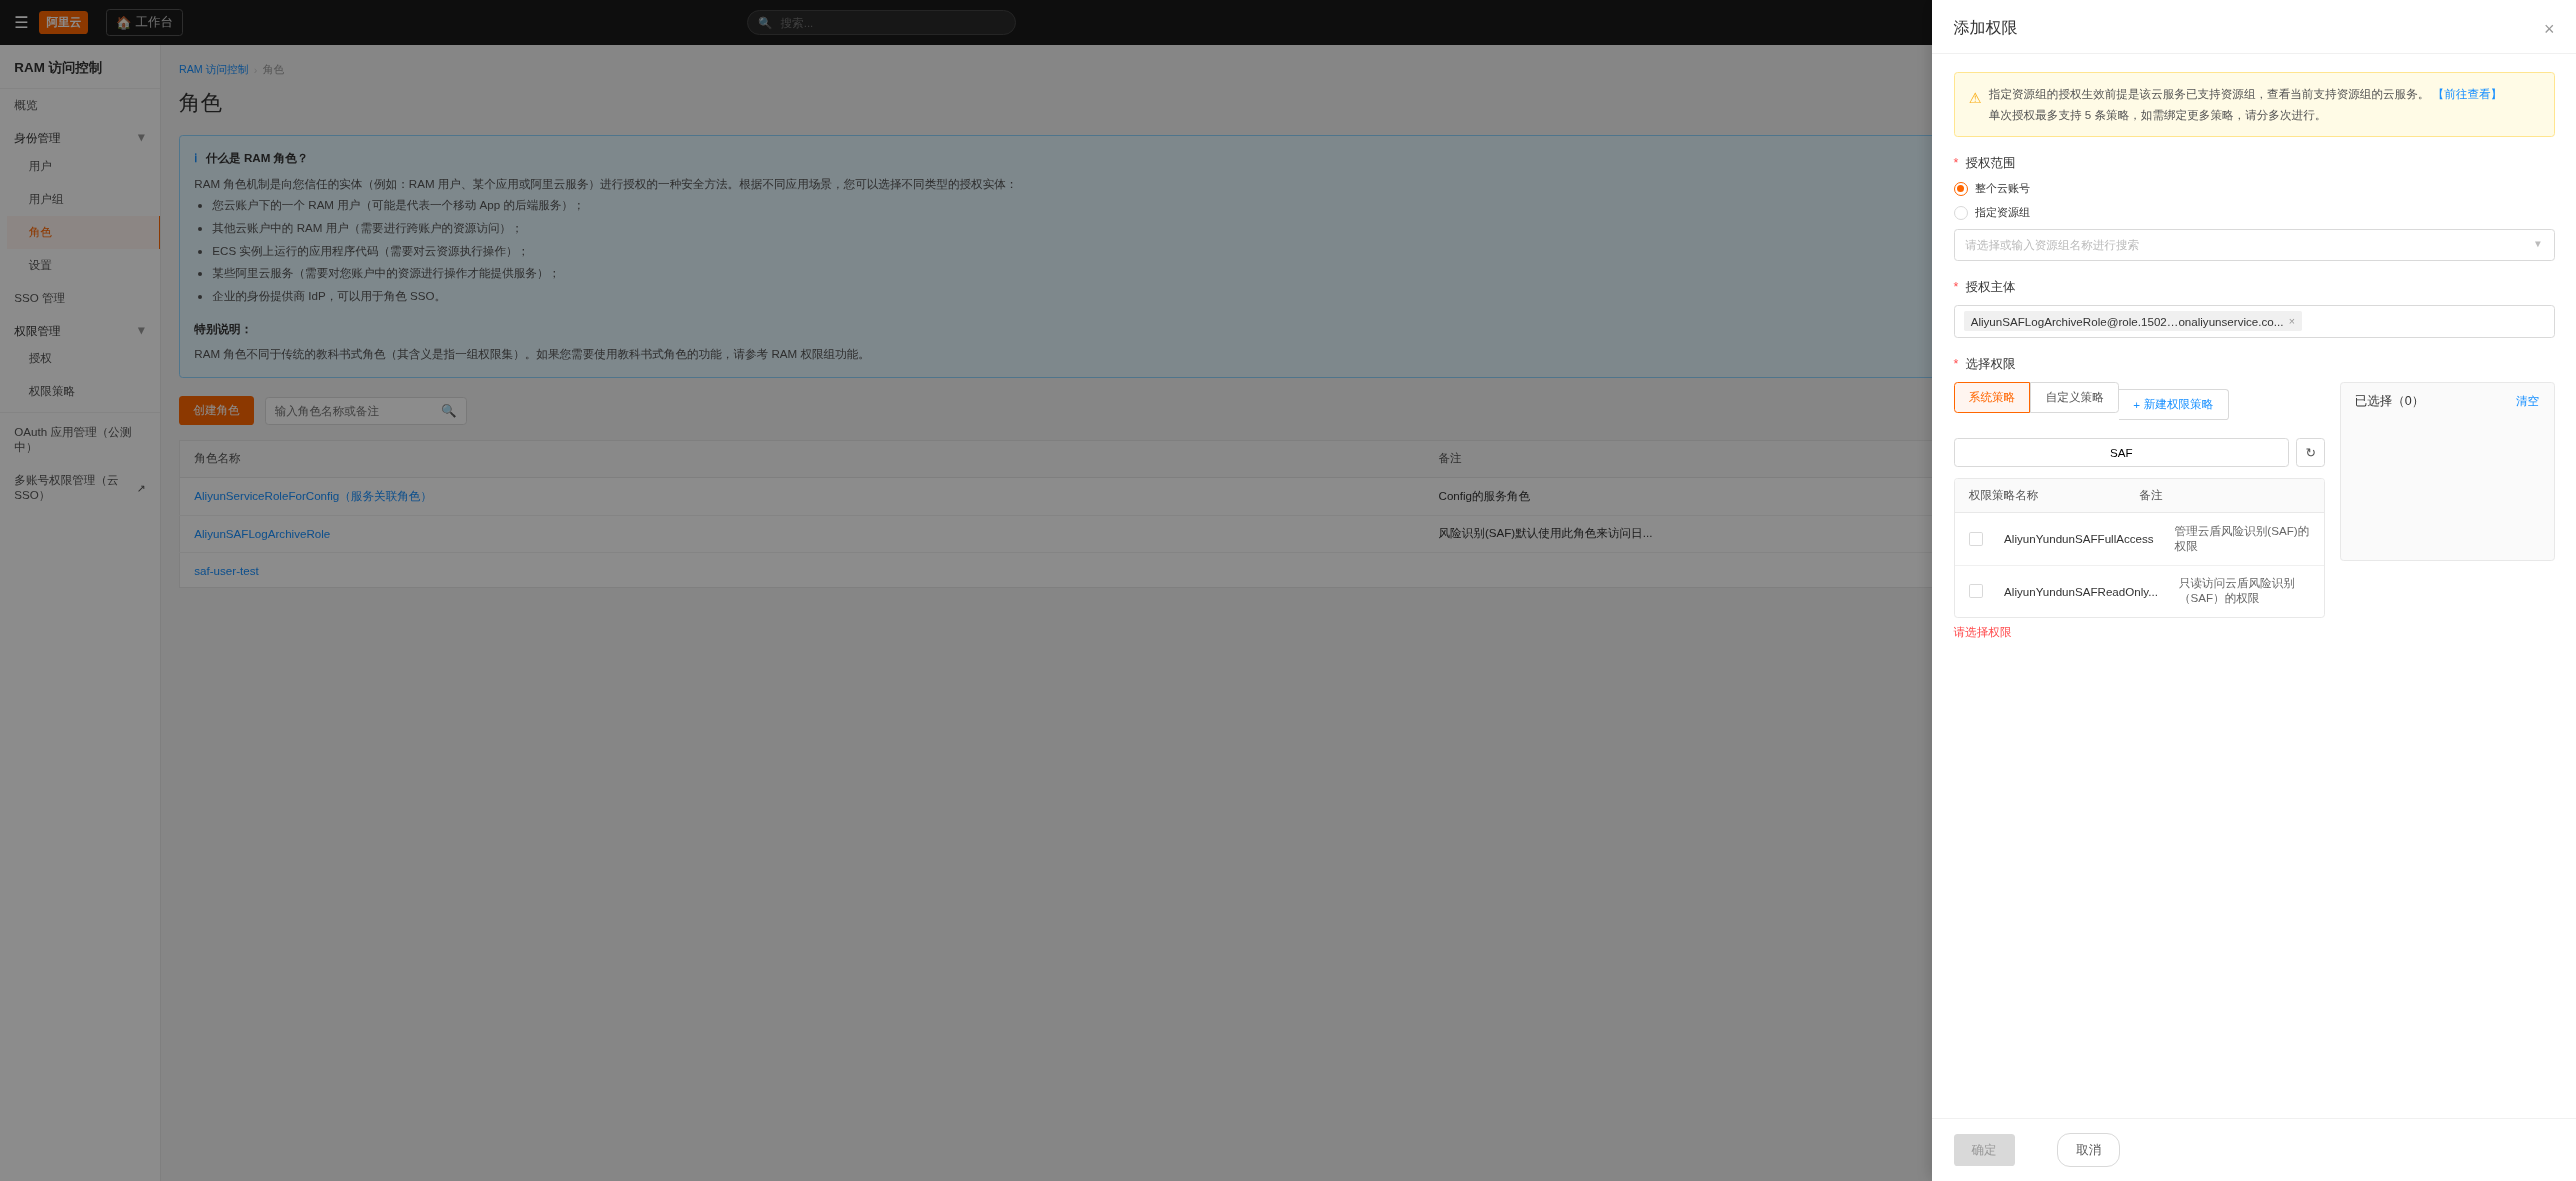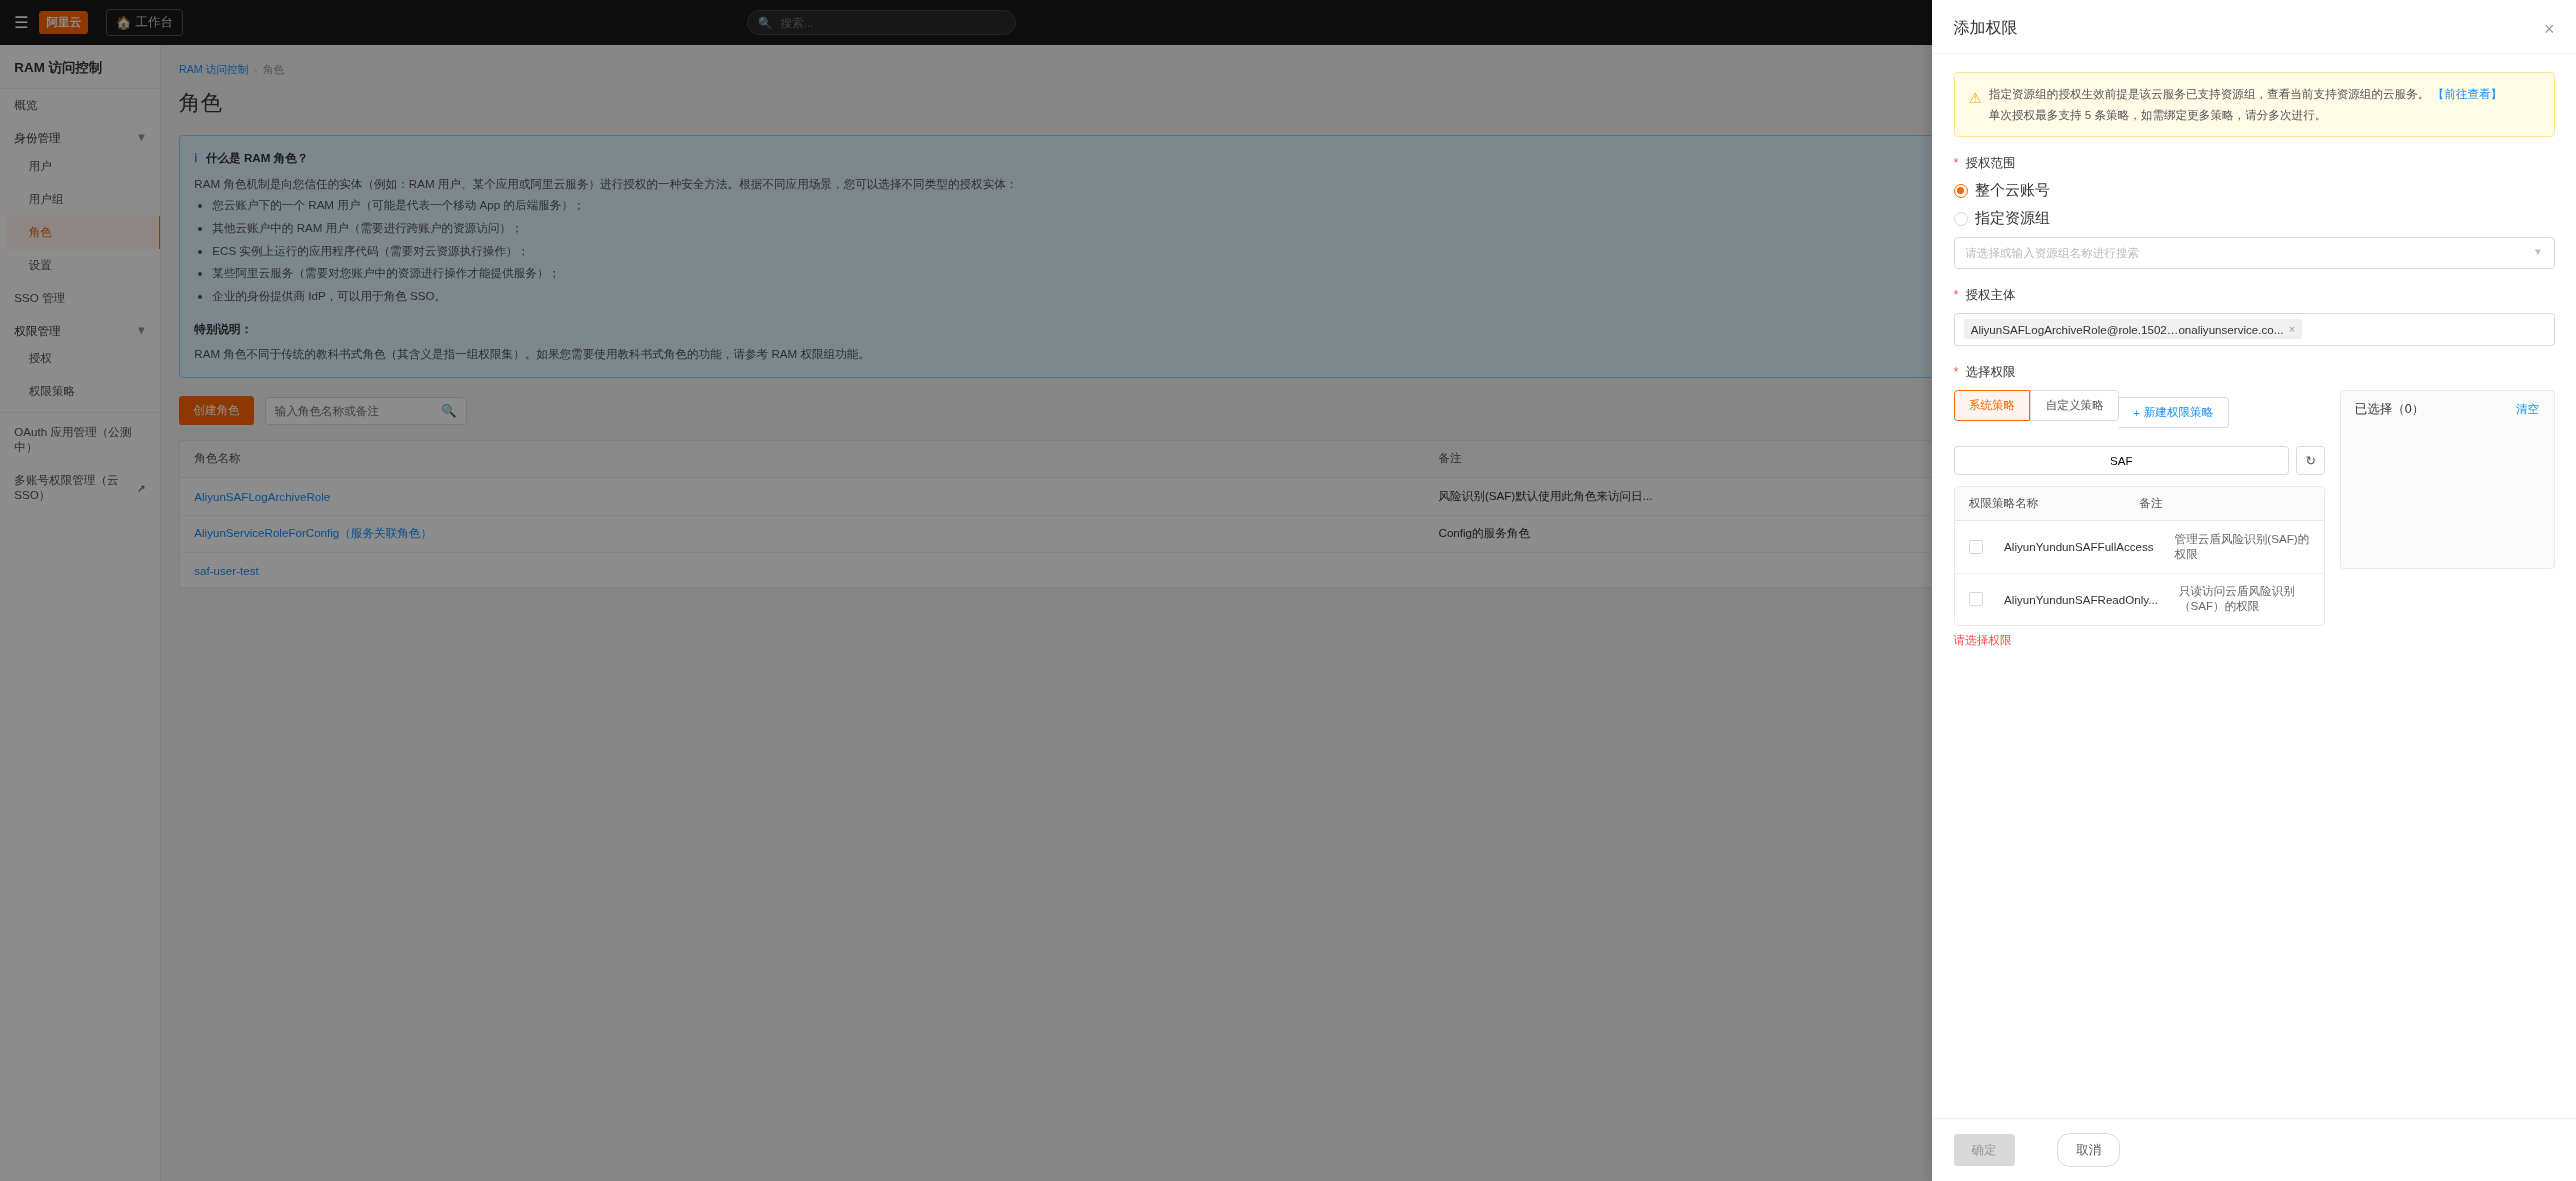--- a/index.html
+++ b/index.html
@@ -89,21 +89,21 @@
     .alert-icon { color: #faad14; font-size: 14.3px; flex-shrink: 0; margin-top: 1.8px; }
     .alert-link { color: #1890ff; cursor: pointer; text-decoration: none; }
 
     
     .form-label { font-size: 12.5px; color: #333; margin-bottom: 9px; font-weight: 500; }
     .form-label .required { color: #ff4d4f; margin-right: 3.6px; }
     .form-group { margin-bottom: 18px; }
 
     
     .radio-group { display: flex; flex-direction: column; gap: 9px; }
-    .radio-item { display: flex; align-items: center; gap: 7.2px; cursor: pointer; font-size: 15px; }
+    .radio-item { display: flex; align-items: center; gap: 7.2px; cursor: pointer; font-size: 11px; }
     .radio-circle { width: 14.3px; height: 14.3px; border: 1.8px solid #ff6600; border-radius: 50%; display: flex; align-items: center; justify-content: center; flex-shrink: 0; }
     .radio-circle.checked::after { content: ''; width: 7.2px; height: 7.2px; background: #ff6600; border-radius: 50%; }
     .radio-circle.unchecked { border-color: #d9d9d9; }
 
     
     .select-field { border: 0.9px solid #d9d9d9; border-radius: 3.6px; padding: 7.2px 10.7px; color: #bbb; font-size: 11.6px; display: flex; align-items: flex-start; justify-content: space-between; cursor: pointer; background: #fff; }
     .select-arrow { color: #bbb; font-size: 9.8px; }
 
     
     .tag-chip { background: #f0f0f0; border-radius: 1.8px; padding: 3.6px 7.2px; font-size: 11.6px; display: flex; align-items: center; gap: 5.4px; }
@@ -287,26 +287,26 @@
 
       <table class="table">
         <thead>
           <tr>
             <th>角色名称</th>
             <th>备注</th>
           </tr>
         </thead>
         <tbody>
           <tr class="table-row">
+            <td><a>AliyunServiceRoleForConfig（服务关联角色）</a></td>
+            <td>Config的服务角色</td>
+          </tr>
+          <tr class="table-row">
             <td><a>AliyunSAFLogArchiveRole</a></td>
             <td>风险识别(SAF)默认使用此角色来访问日...</td>
-          </tr>
-          <tr class="table-row">
-            <td><a>AliyunServiceRoleForConfig（服务关联角色）</a></td>
-            <td>Config的服务角色</td>
           </tr>
           <tr class="table-row">
             <td><a>saf-user-test</a></td>
             <td></td>
           </tr>
         </tbody>
       </table>
 
     </div>
   </div>

